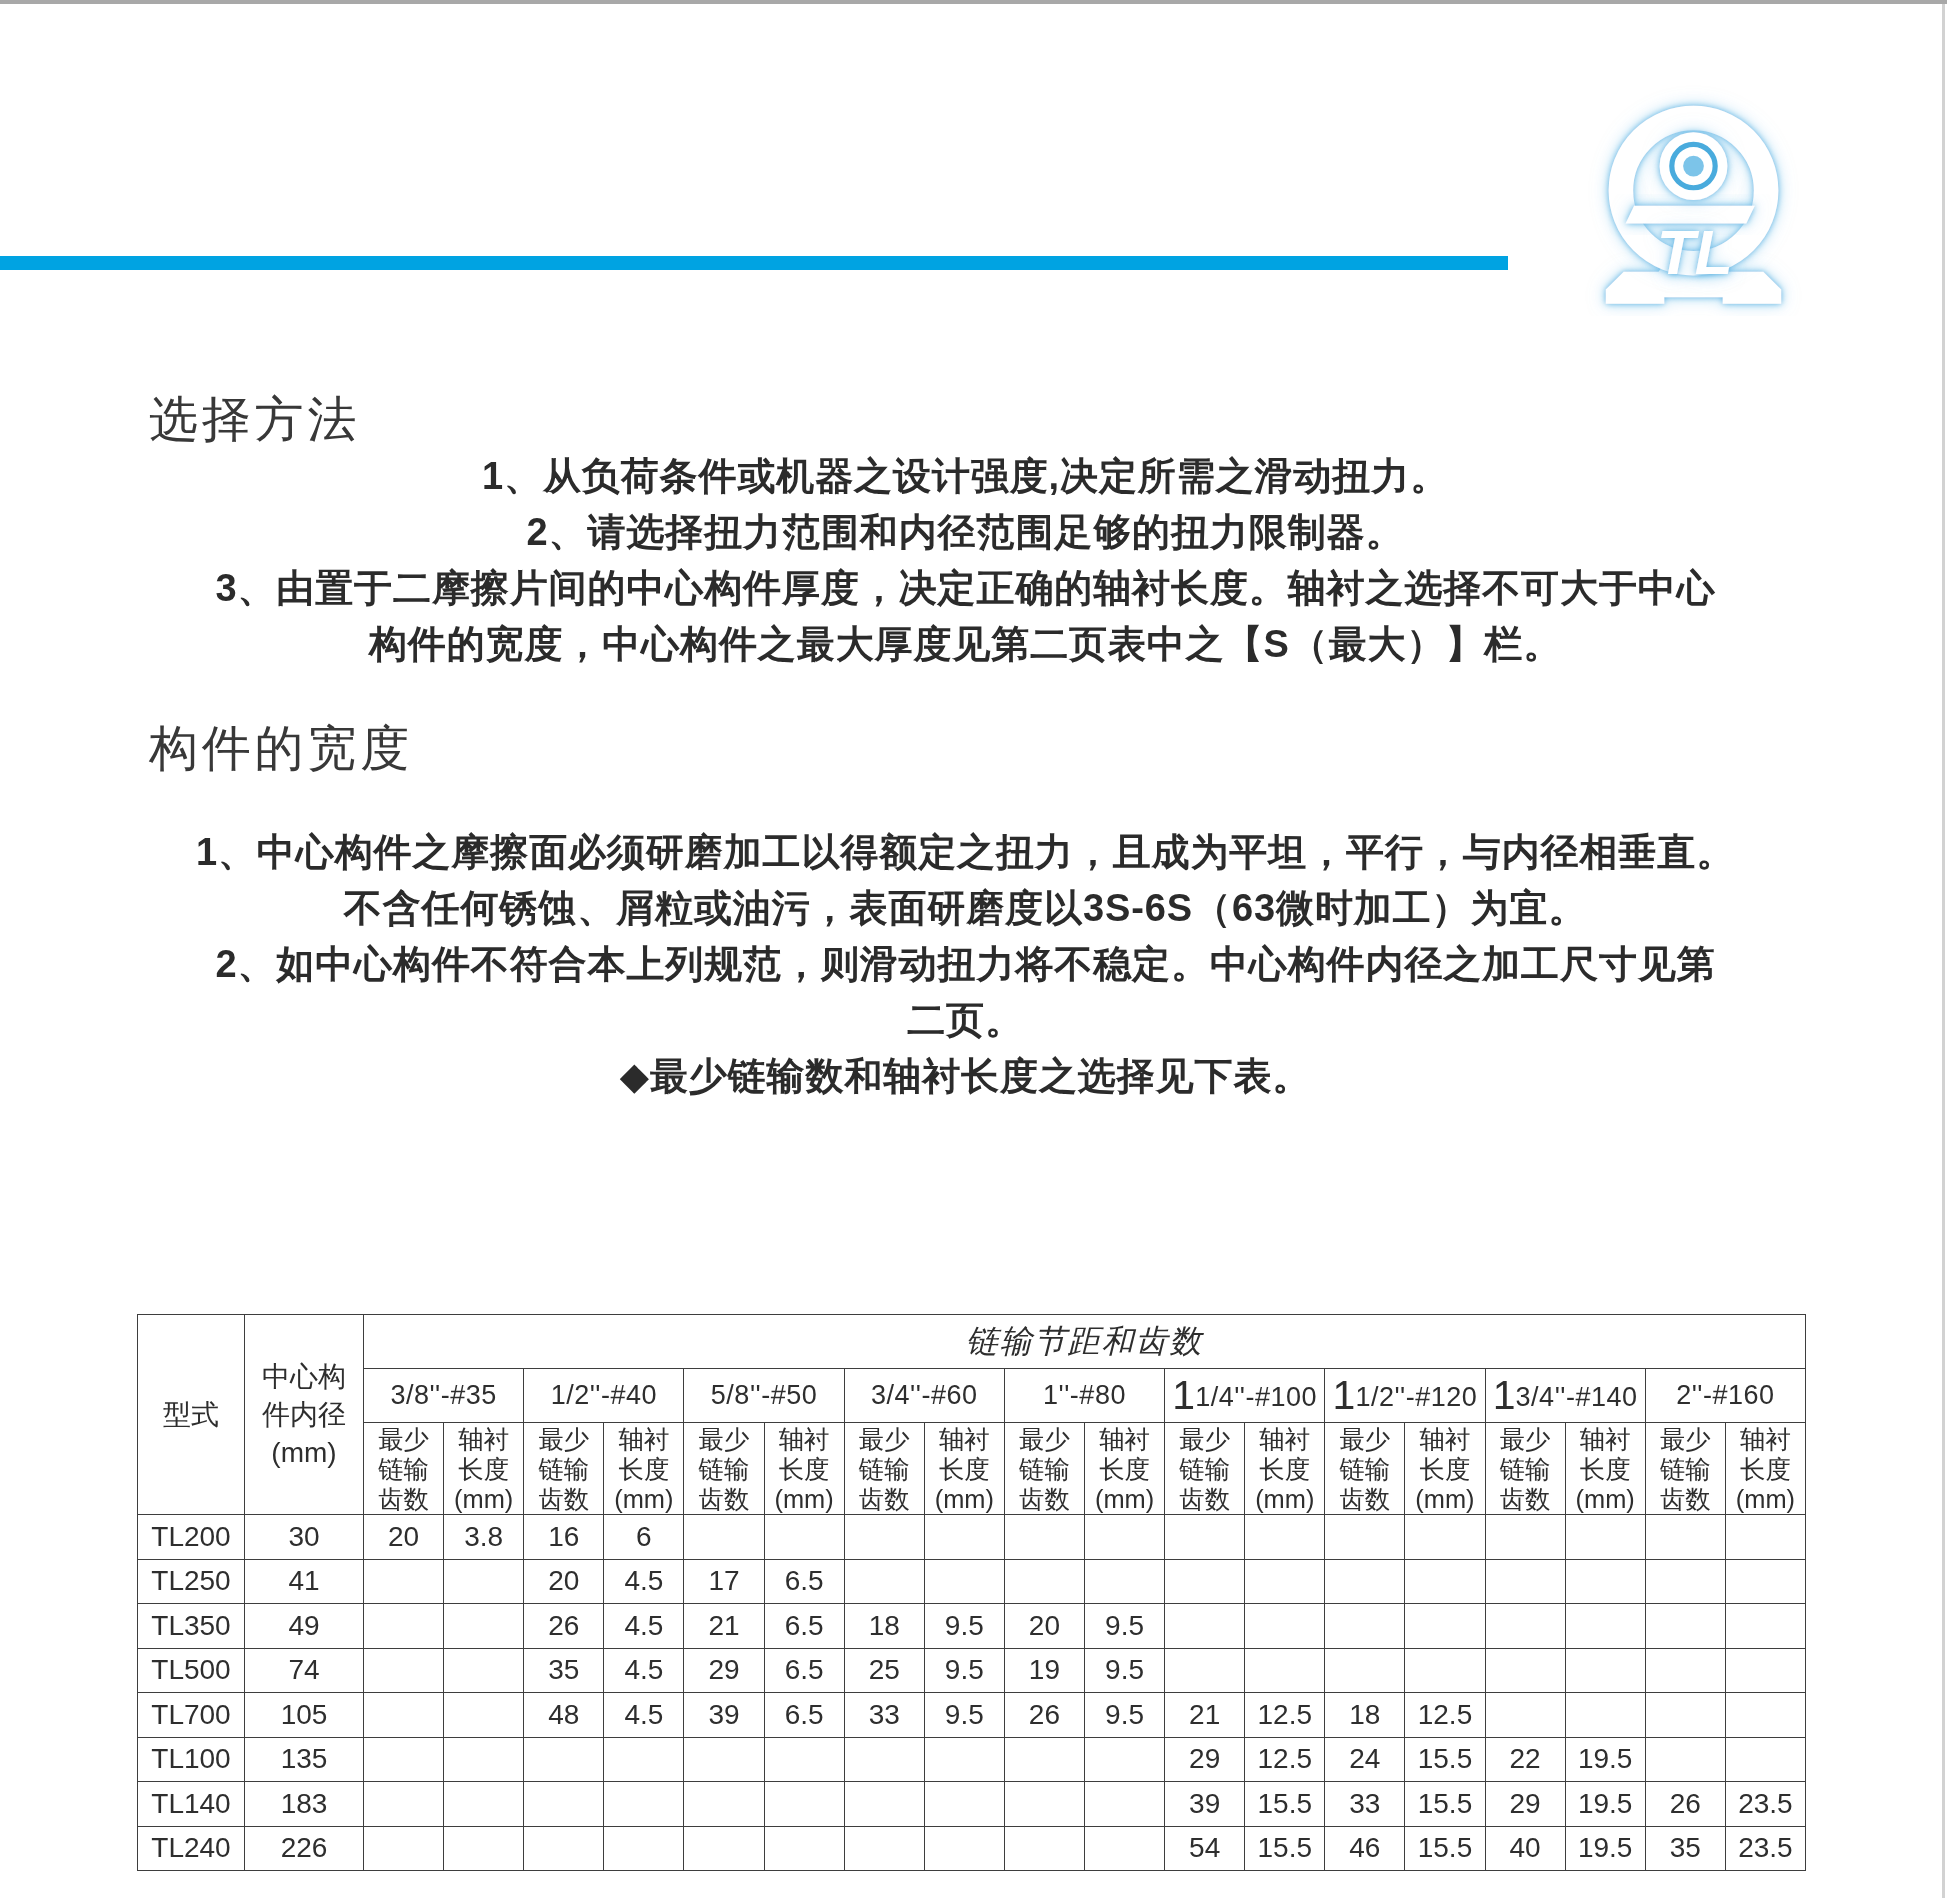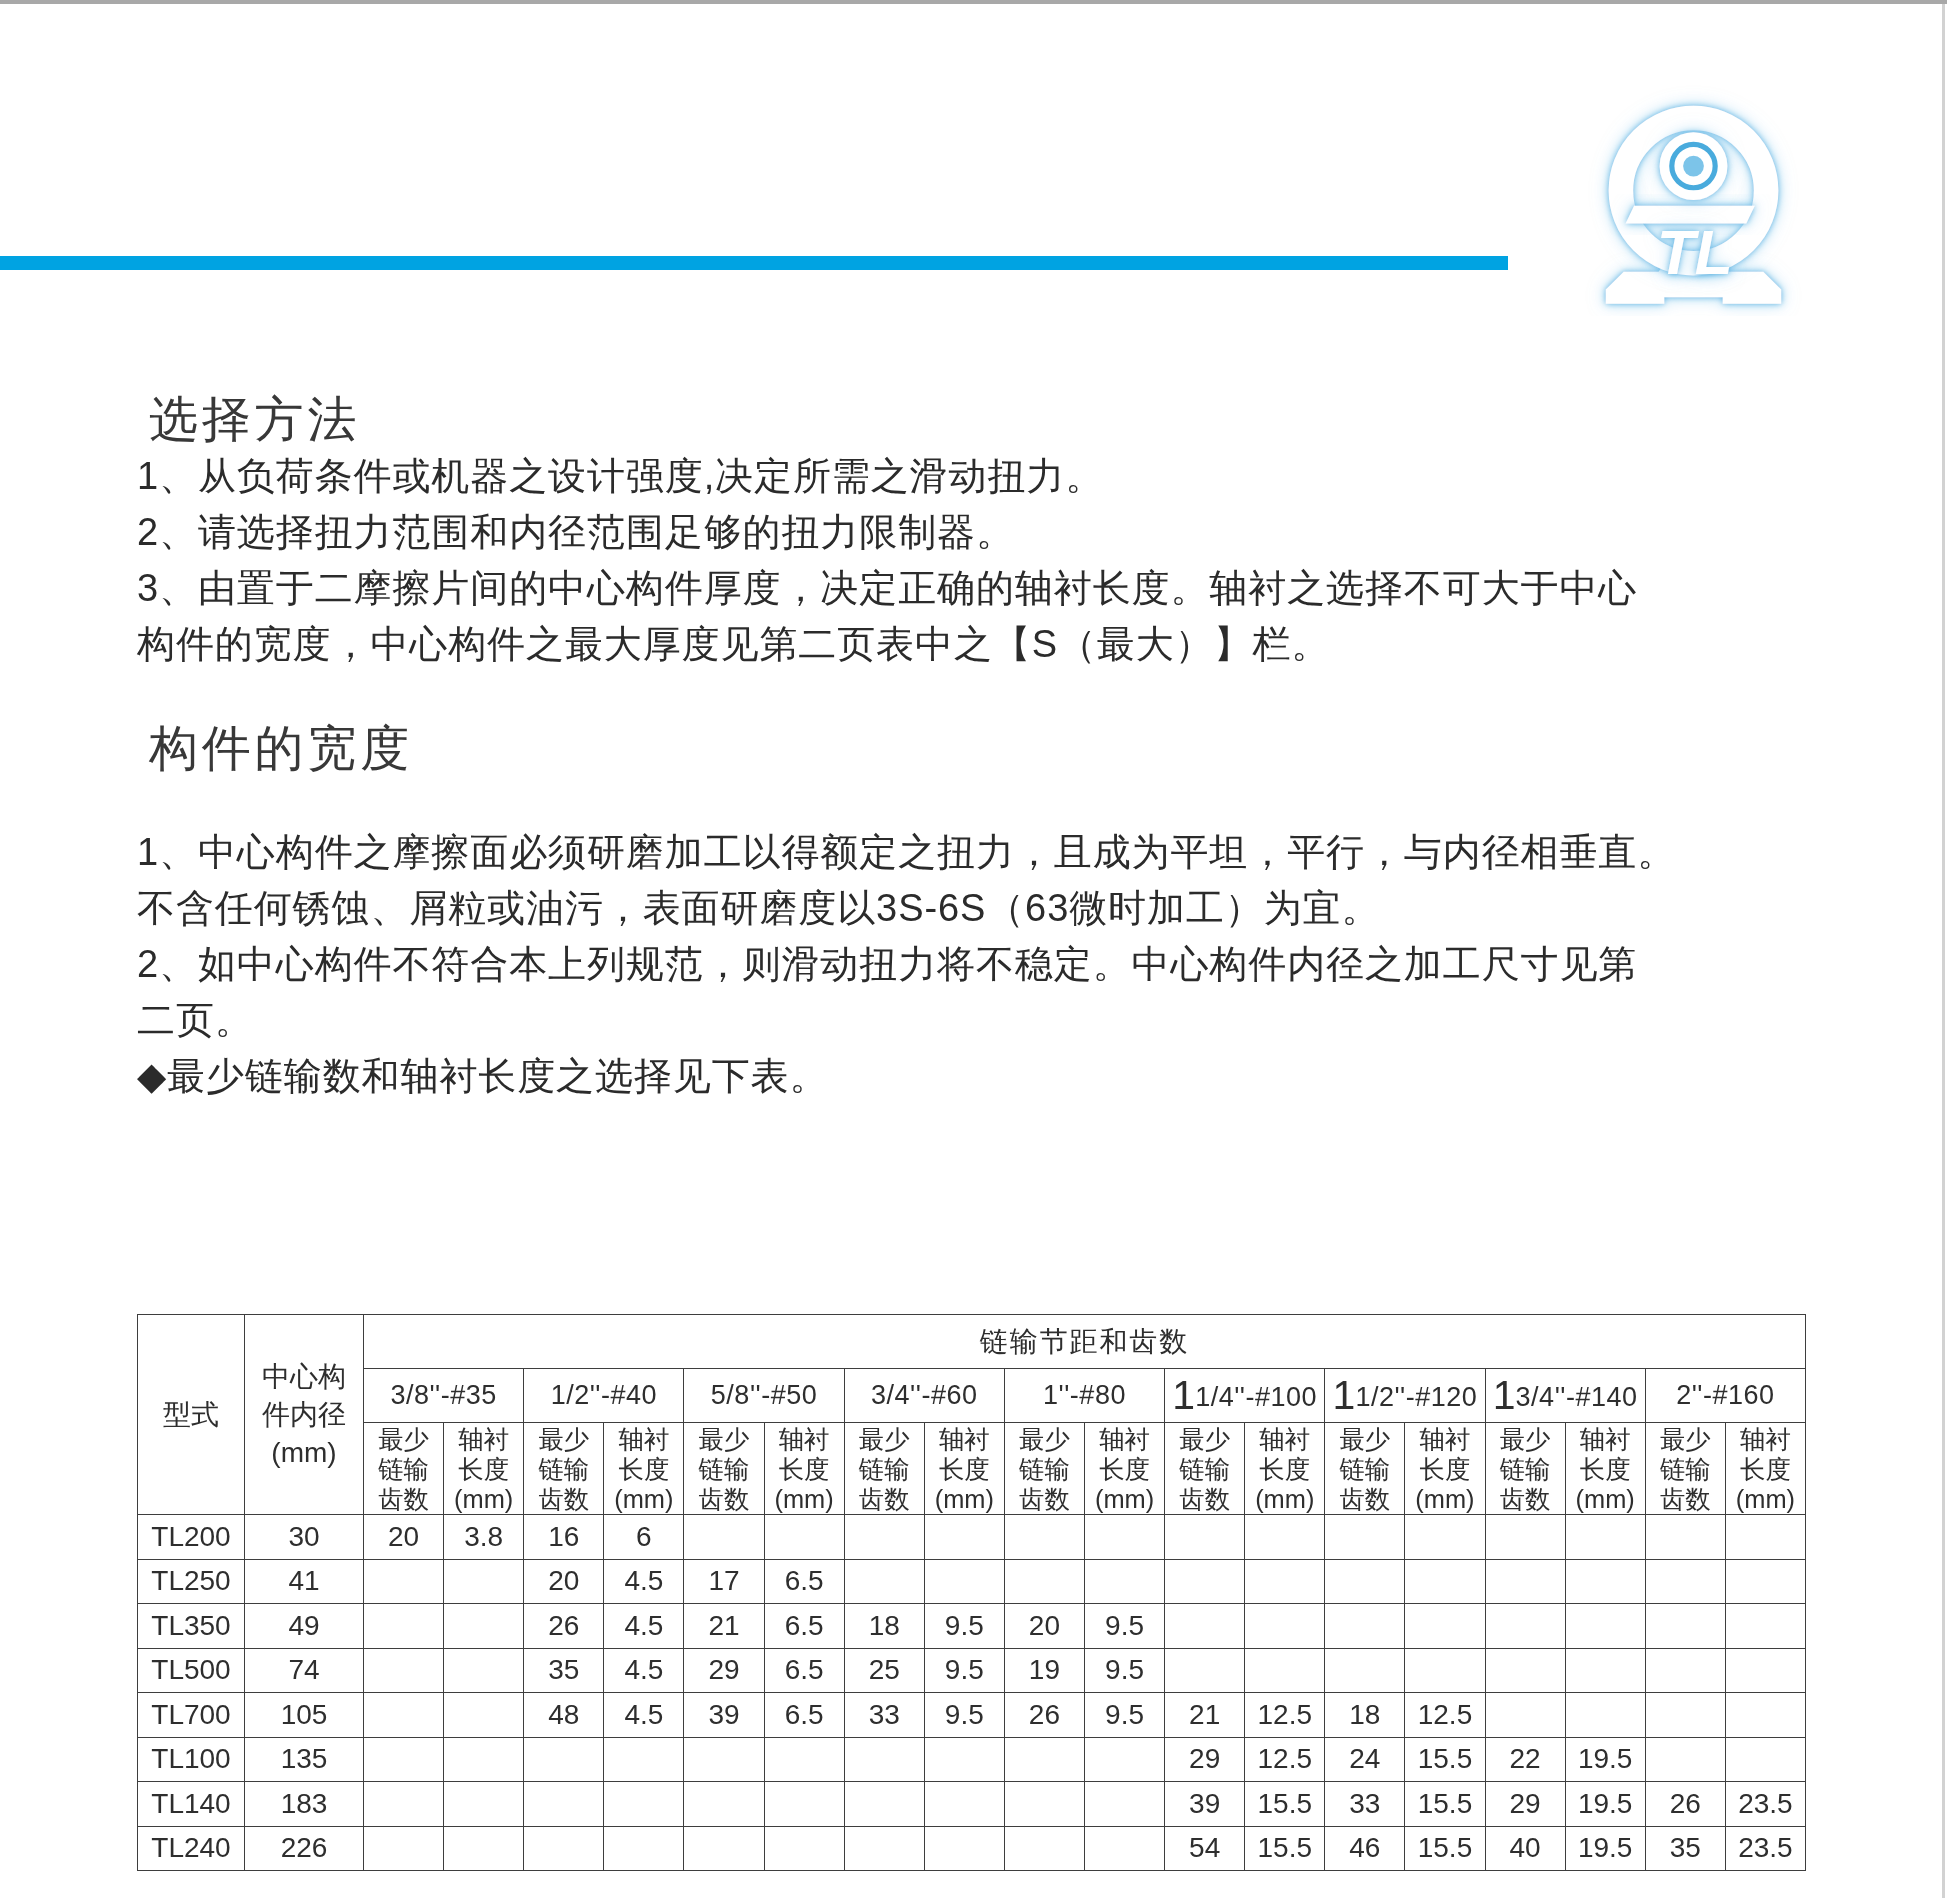--- a/index.html
+++ b/index.html
@@ -37,25 +37,26 @@
     letter-spacing: 3.8px;
     color: #383838;
     white-space: nowrap;
   }
   .heading-selection { top: 375px; }
   .heading-center   { top: 704px; }
   .body-text {
     position: absolute; left: 137px;
     margin: 0;
     width: 1657px;
-    font-size: 38px; font-weight: 400;
+    font-size: 38px; font-weight: 700;
     line-height: 56px;
     color: #2b2b2b;
     white-space: pre-line;
     letter-spacing: 0.9px;
+    text-align: center;
   }
   .body-selection { top: 448px; }
   .body-center    { top: 824px; }
 
   
   table.spec {
     position: absolute; left: 137px; top: 1314px;
     width: 1669px; height: 557px;
     border-collapse: collapse;
     table-layout: fixed;
@@ -67,21 +68,21 @@
     vertical-align: middle;
     padding: 0;
     overflow: hidden;
   }
   col.c-model { width: 107px; }
   col.c-bore  { width: 119px; }
   tr.r-span  { height: 54px; }
   tr.r-group { height: 54px; }
   tr.r-sub   { height: 92px; }
   tbody tr   { height: 44px; }
-  td.span-h   { font-size: 28px; letter-spacing: 1.9px; }
+  td.span-h   { font-size: 32px; letter-spacing: 1.9px; font-style: italic; }
   td.corner   { font-size: 28px; line-height: 38px; white-space: pre-line; }
   td.group-cell { font-size: 27px; white-space: nowrap; letter-spacing: 0.5px; }
   td.group-cell .big-one { font-size: 41px; vertical-align: -2.8px; letter-spacing: 0; }
   td.sub-cell  { font-size: 25.4px; line-height: 30px; white-space: pre-line; }
   td.model-cell, td.bore-cell, td.val-cell { font-size: 28px; }
 </style>
 </head>
 <body>
 
 <div class="page">

